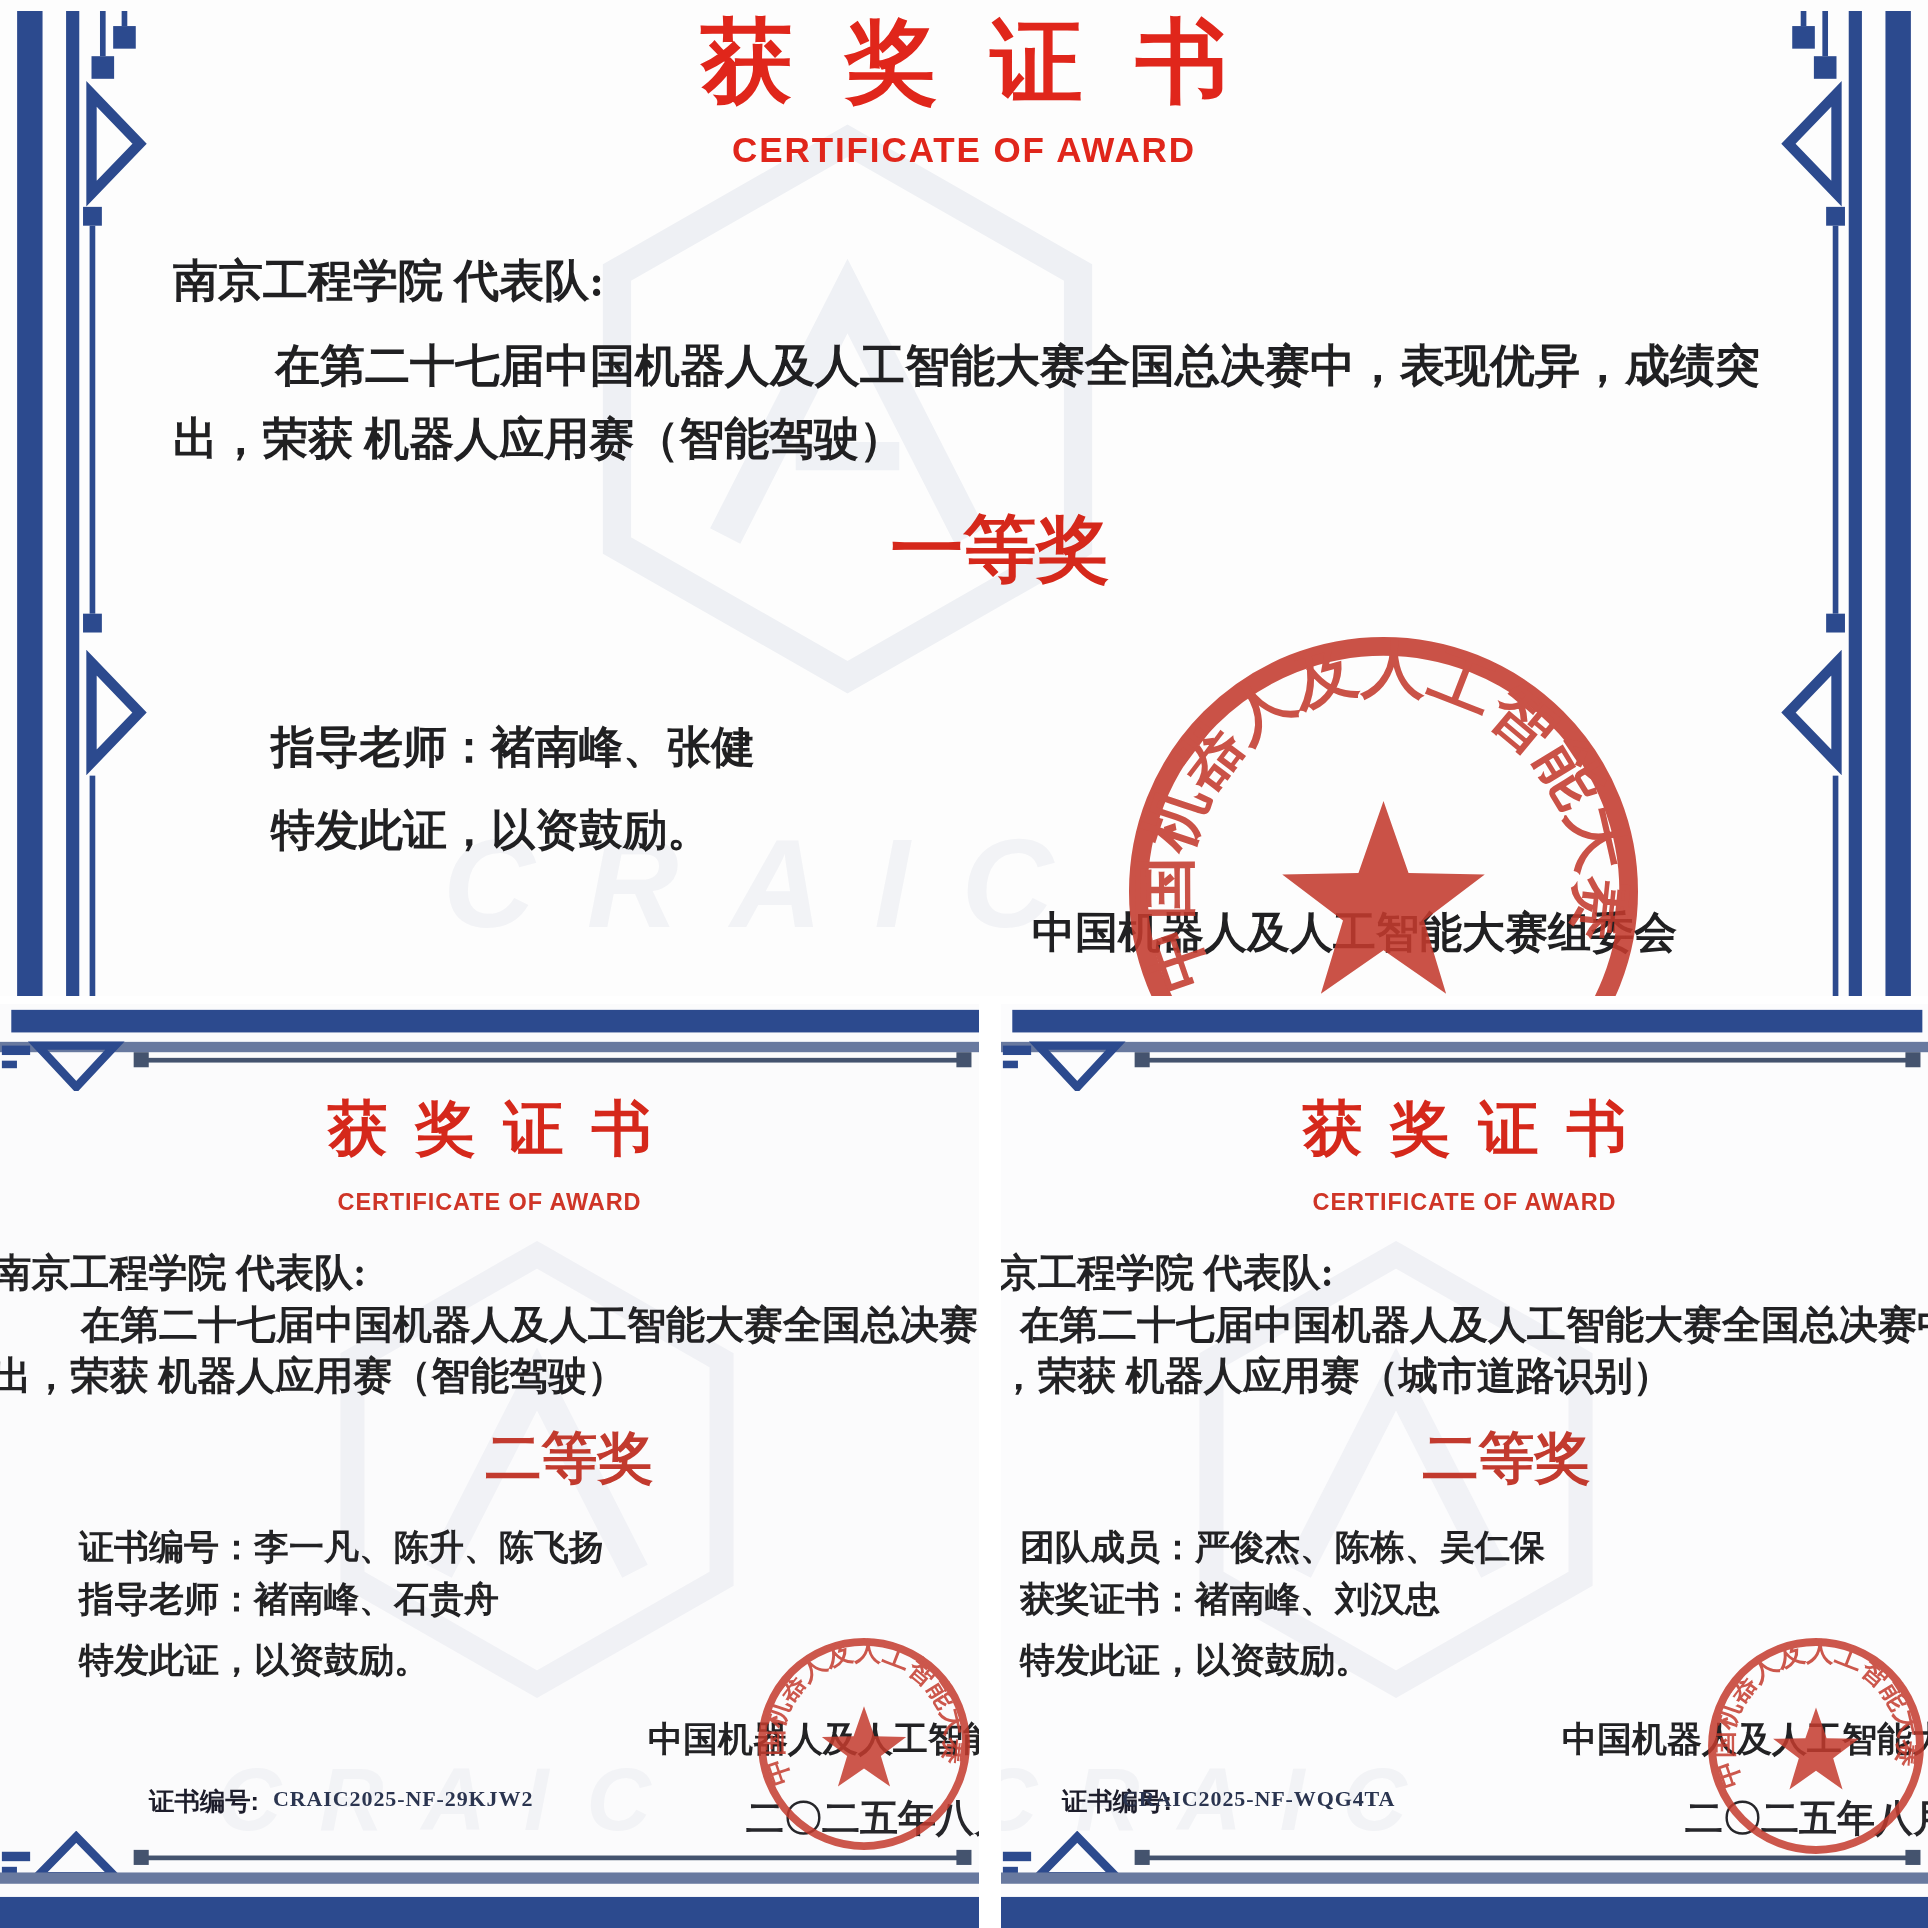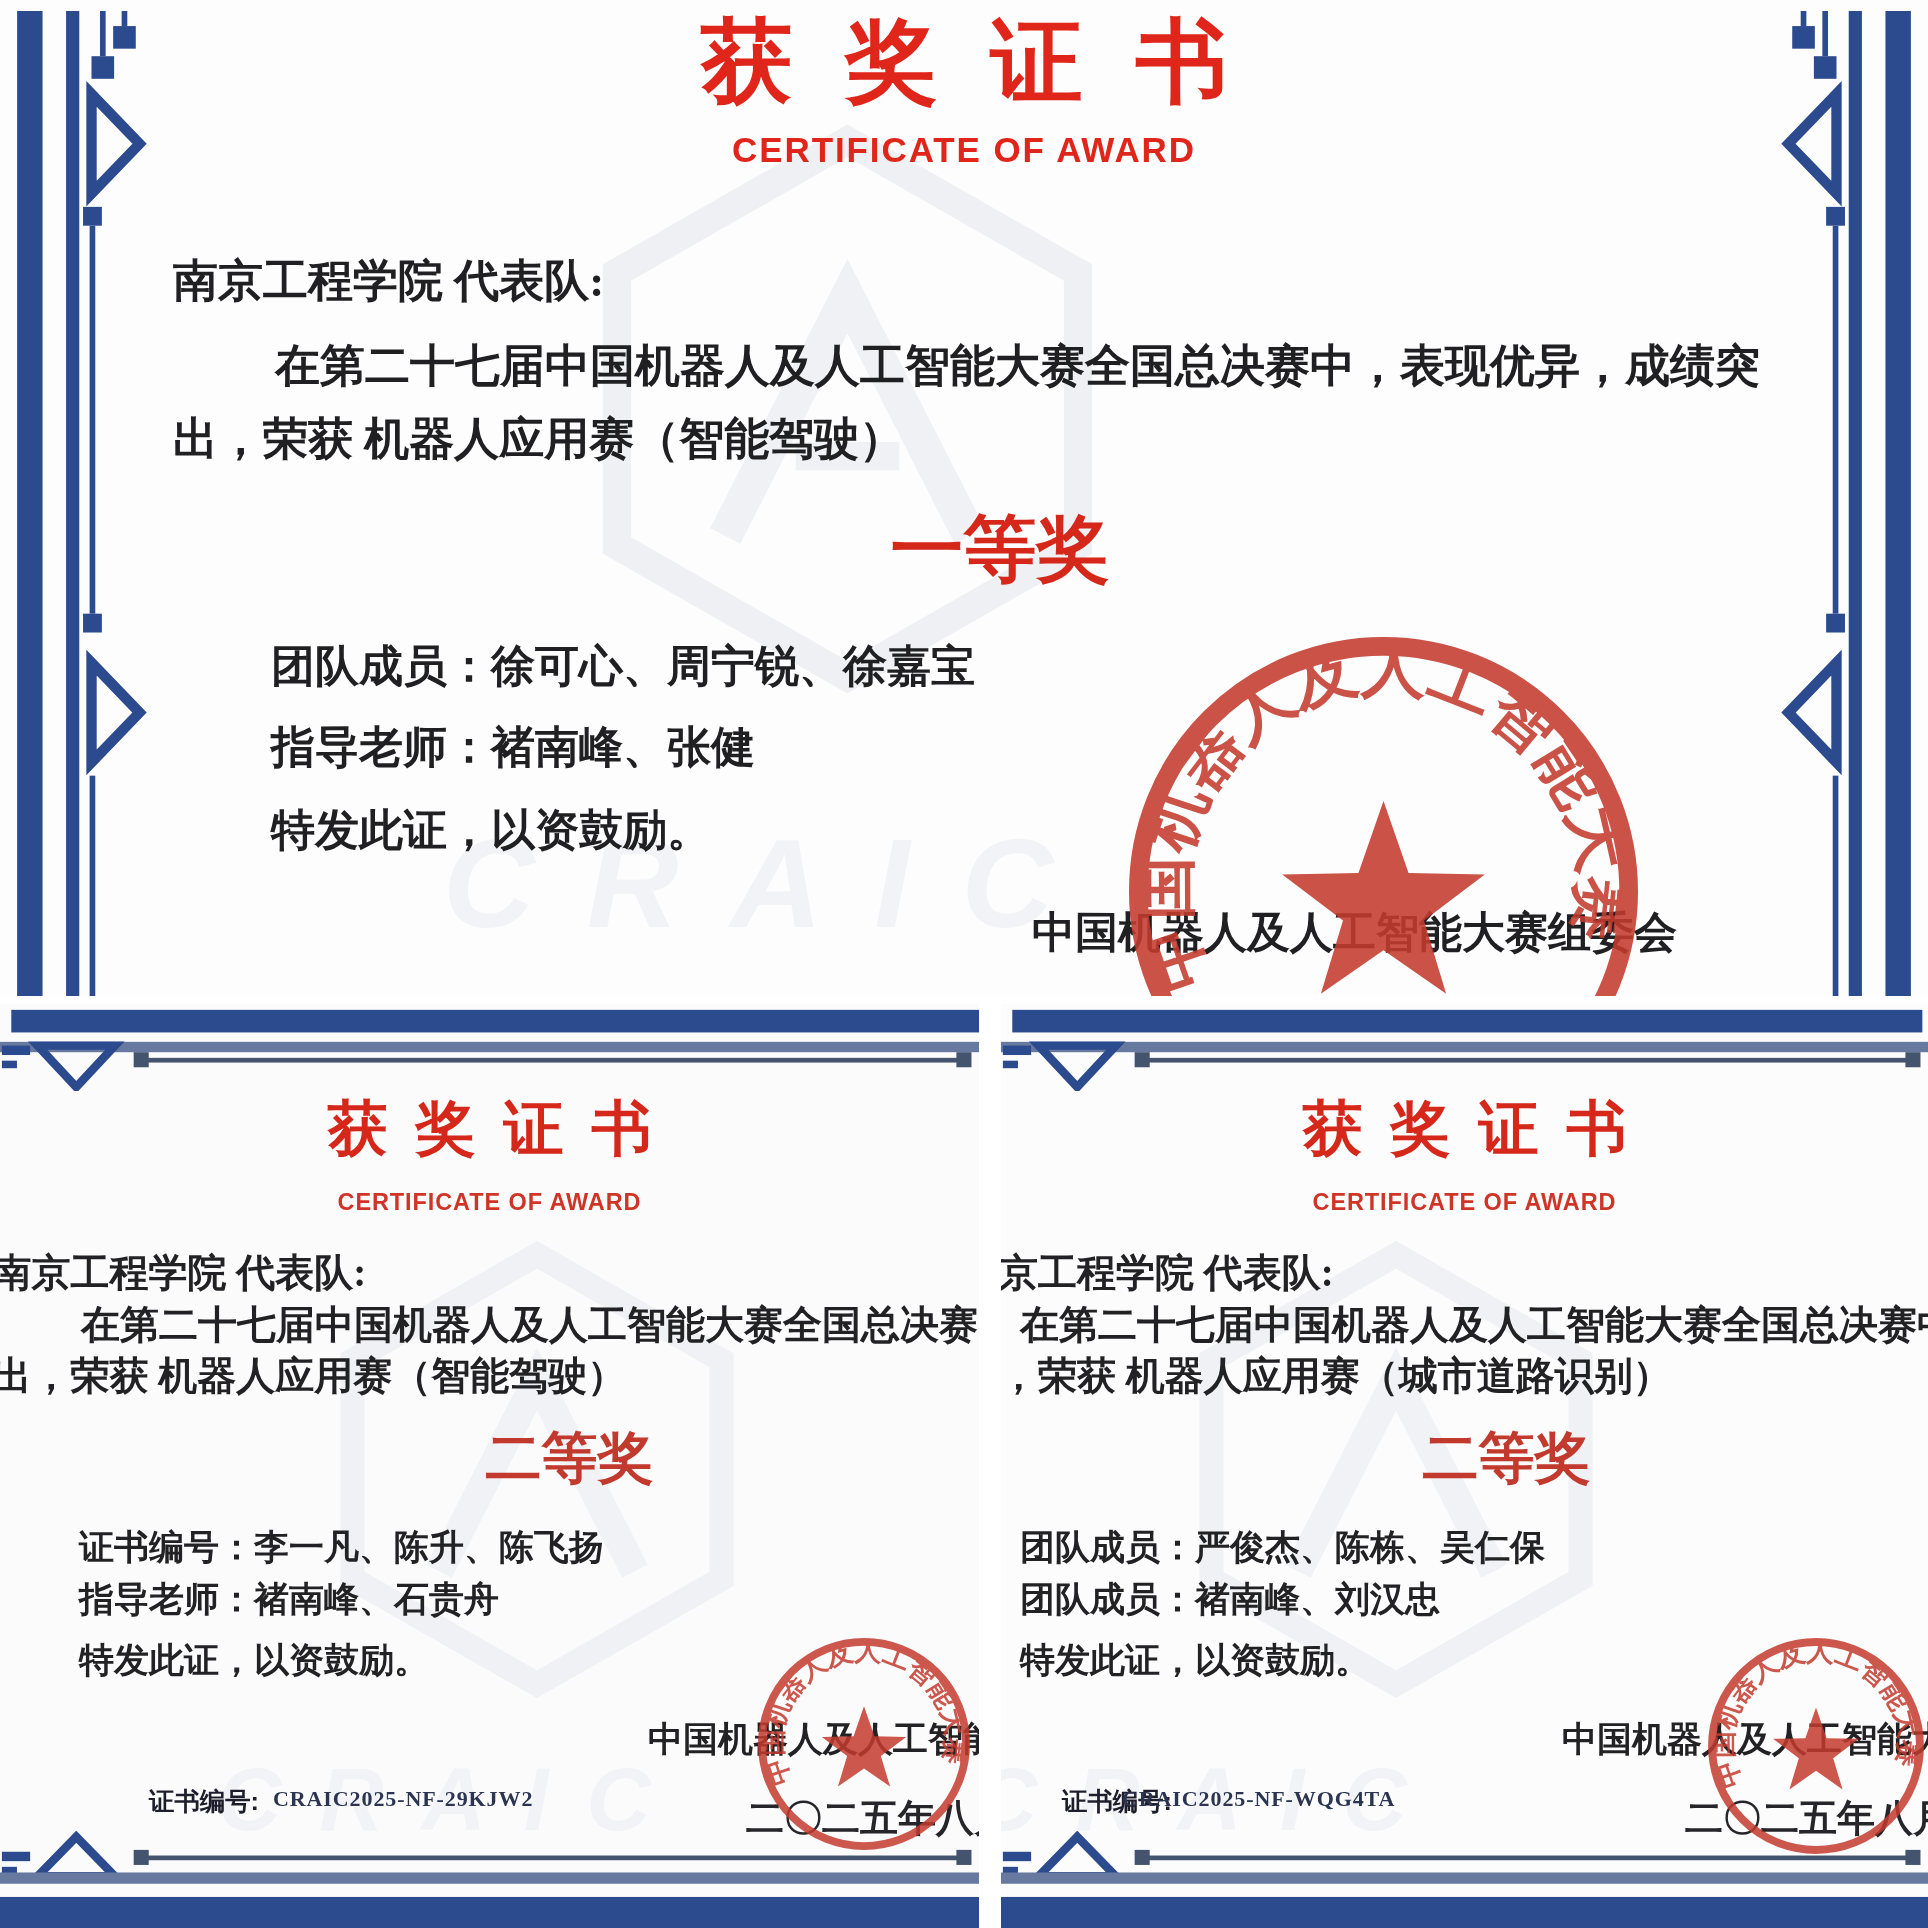--- a/index.html
+++ b/index.html
@@ -83,21 +83,20 @@
 
     <div class="abs sans t-title">获奖证书</div>
     <div class="abs sans t-sub">CERTIFICATE OF AWARD</div>
 
     <div class="abs t-body" style="left:173px;top:256px;">南京工程学院 代表队:</div>
     <div class="abs t-body" style="left:275px;top:341px;">在第二十七届中国机器人及人工智能大赛全国总决赛中，表现优异，成绩突</div>
     <div class="abs t-body" style="left:173px;top:414px;">出，荣获 机器人应用赛（智能驾驶）</div>
 
     <div class="abs t-award">一等奖</div>
 
-    <div class="abs t-body" style="left:271px;top:642px;font-size:44px;">团队成员：徐可心、周宁锐、徐嘉宝</div>
     <div class="abs t-body" style="left:271px;top:723px;font-size:44px;">指导老师：褚南峰、张健</div>
     <div class="abs t-body" style="left:271px;top:806px;font-size:44px;">特发此证，以资鼓励。</div>
 
     <div class="abs t-committee">中国机器人及人工智能大赛组委会</div>
 
     <svg class="abs" style="left:1117px;top:625px;opacity:.88;" width="533" height="533" viewBox="0 0 200 200">
       <defs>
           <path id="arcTop" d="M35.7,135 A74,74 0 1 1 164.3,135"></path>
         </defs>
       <circle cx="100" cy="100" r="92" fill="none" stroke="#c43b2e" stroke-width="7"></circle>
@@ -202,21 +201,21 @@
     <div class="abs sans b-title">获奖证书</div>
     <div class="abs sans b-sub">CERTIFICATE OF AWARD</div>
 
     <div class="abs b-body" style="left:-41px;top:247px;">南京工程学院 代表队:</div>
     <div class="abs b-body" style="left:19px;top:299px;">在第二十七届中国机器人及人工智能大赛全国总决赛中，表现优异，成绩突</div>
     <div class="abs b-body" style="left:-41px;top:350px;">出，荣获 机器人应用赛（城市道路识别）</div>
 
     <div class="abs b-award" style="transform:translateX(42px);">二等奖</div>
 
     <div class="abs b-small" style="left:19px;top:524px;">团队成员：严俊杰、陈栋、吴仁保</div>
-    <div class="abs b-small" style="left:19px;top:576px;">团队成员：褚南峰、刘汉忠</div>
+    <div class="abs b-small" style="left:19px;top:576px;">获奖证书：褚南峰、刘汉忠</div>
     <div class="abs b-small" style="left:19px;top:637px;">特发此证，以资鼓励。</div>
 
     <div class="abs b-small" style="left:561px;top:716px;">中国机器人及人工智能大赛组委会</div>
 
     <div class="abs sans b-certno-label" style="left:17px;top:783px;">证书编号:</div>
     <div class="abs b-certno-value" style="left:121px;top:782px;">CRAIC2025-NF-WQG4TA</div>
     <div class="abs b-date" style="left:684px;top:793px;">二〇二五年八月</div>
 
     <svg class="abs" style="left:702px;top:629px;opacity:.85;" width="226" height="226" viewBox="0 0 200 200">
       <defs>

